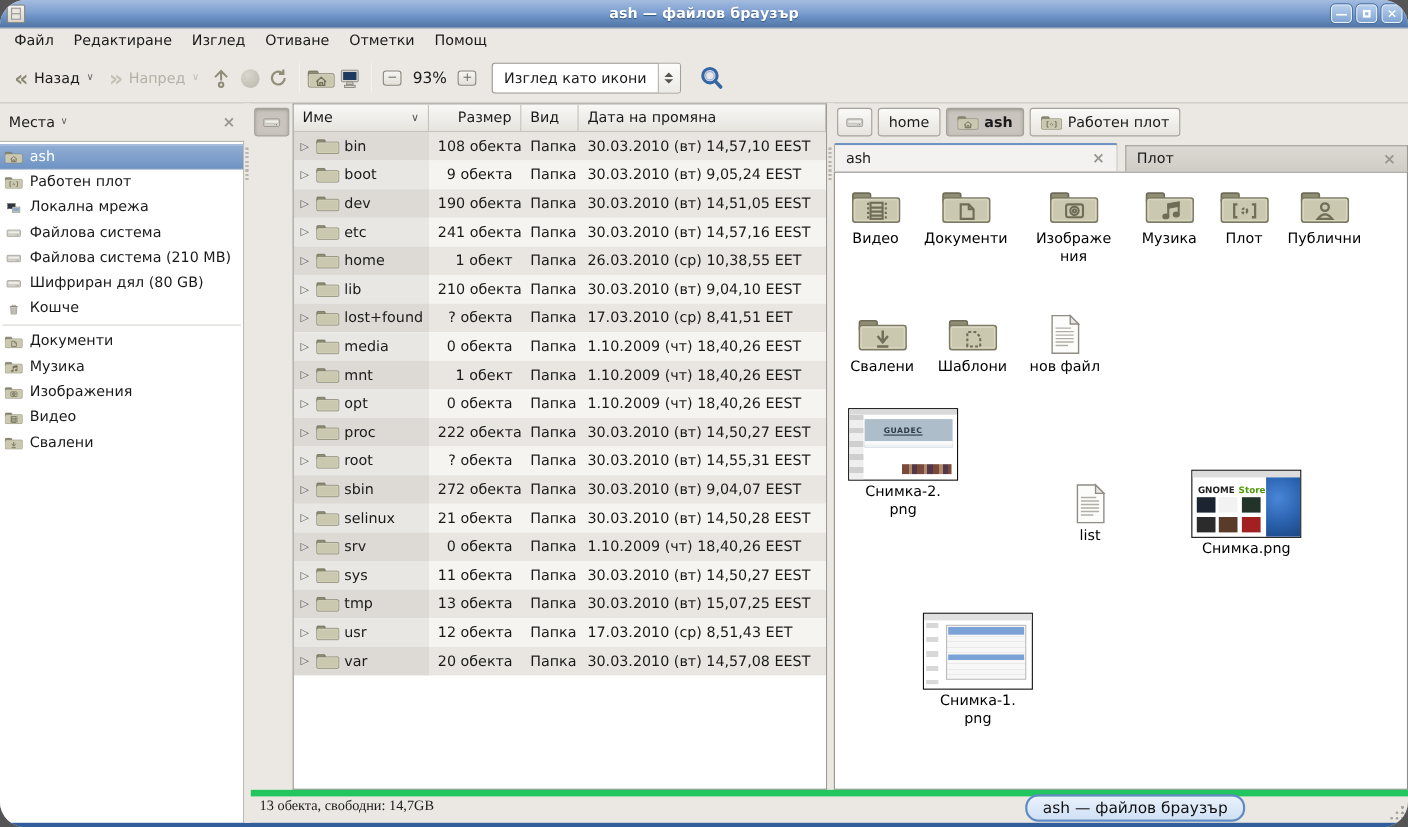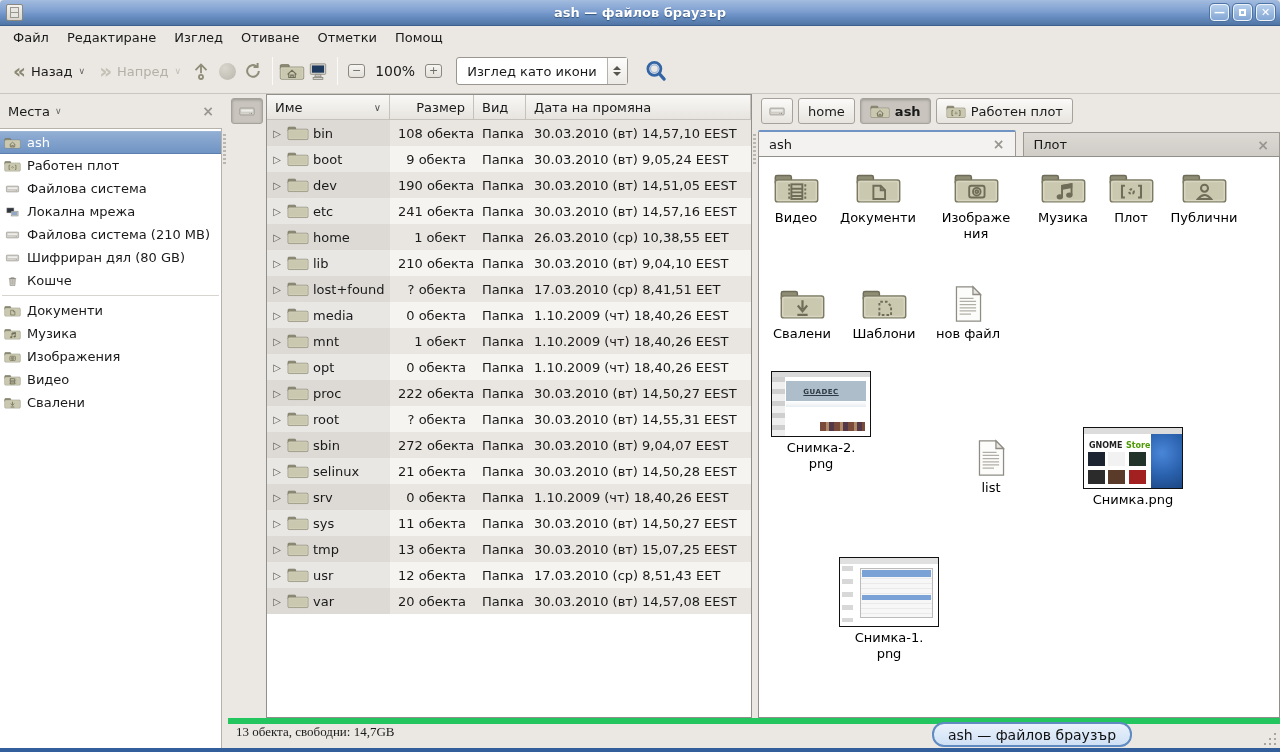--- a/index.html
+++ b/index.html
@@ -1,18 +1,18 @@
 <!DOCTYPE html>
 <html><head>
 <meta charset="utf-8">
 <style>
   html,body{margin:0;padding:0;background:#555;}
   *{box-sizing:border-box;}
   .screen{width:1280px;height:752px;background:#ebe8e3;font-family:"DejaVu Sans",sans-serif;
-    font-size:13px;color:#1a1a1a;display:flex;flex-direction:column;overflow:hidden;position:relative;}
+    font-size:13px;color:#1a1a1a;display:flex;flex-direction:column;overflow:hidden;position:relative;border-radius:23px;}
   
   .titlebar{height:26px;flex:0 0 26px;background:linear-gradient(180deg,#a3bcdf 0%,#7e9fd0 45%,#6d92c6 60%,#4f75a5 100%);
     border-bottom:1px solid #3c5f8e;display:flex;align-items:center;position:relative;border-radius:4px 4px 0 0;}
   .appicon{width:17px;height:17px;margin-left:6px;background:linear-gradient(#f4f3f0,#d8d5ce);border:1px solid #8a887f;border-radius:2px;position:relative;}
   .appicon:before,.appicon:after{content:"";position:absolute;left:3px;right:3px;height:4px;background:#e8e6e0;border:1px solid #9a978e;}
   .appicon:before{top:2px}.appicon:after{bottom:2px}
   .title{position:absolute;left:0;right:0;text-align:center;color:#fff;font-weight:bold;font-size:13px;text-shadow:0 1px 1px #33557e;}
   .winbtns{margin-left:auto;display:flex;gap:4px;margin-right:5px;position:relative;}
   .wbtn{width:19px;height:17px;border:1px solid #eef3fa;border-radius:4px;background:linear-gradient(#b7cfec,#82a6d4);
     color:#fff;font-size:11px;line-height:15px;text-align:center;font-weight:bold;box-shadow:0 0 0 1px #4e74a4;}
@@ -310,21 +310,21 @@
           <use href="#user-home"></use>
         </svg>
       </div>
     <div class="tico">
         <svg width="26" height="21">
           <use href="#computer"></use>
         </svg>
       </div>
     <div class="tsep"></div>
     <div class="zoombtn">−</div>
-    <div class="zoomlvl">100%</div>
+    <div class="zoomlvl">93%</div>
     <div class="zoombtn">+</div>
     <div class="combo">
       <span class="cval">Изглед като икони</span>
       <span class="spin">
         <i class="tri-u"></i>
         <i class="tri-d"></i>
       </span>
     </div>
     <div class="searchbtn">
         <svg width="26" height="26">
@@ -353,30 +353,30 @@
 
             <div class="si">
               <svg class="pi" width="17" height="14" viewBox="0 0 32 26">
                 <use href="#user-desktop"></use>
               </svg>
               <span class="sl">Работен плот</span>
             </div>
 
             <div class="si">
               <svg class="pi" width="17" height="14" viewBox="0 0 32 26">
+                <use href="#network"></use>
+              </svg>
+              <span class="sl">Локална мрежа</span>
+            </div>
+
+            <div class="si">
+              <svg class="pi" width="17" height="14" viewBox="0 0 32 26">
                 <use href="#drive"></use>
               </svg>
               <span class="sl">Файлова система</span>
-            </div>
-
-            <div class="si">
-              <svg class="pi" width="17" height="14" viewBox="0 0 32 26">
-                <use href="#network"></use>
-              </svg>
-              <span class="sl">Локална мрежа</span>
             </div>
 
             <div class="si">
               <svg class="pi" width="17" height="14" viewBox="0 0 32 26">
                 <use href="#drive"></use>
               </svg>
               <span class="sl">Файлова система (210 MB)</span>
             </div>
 
             <div class="si">

